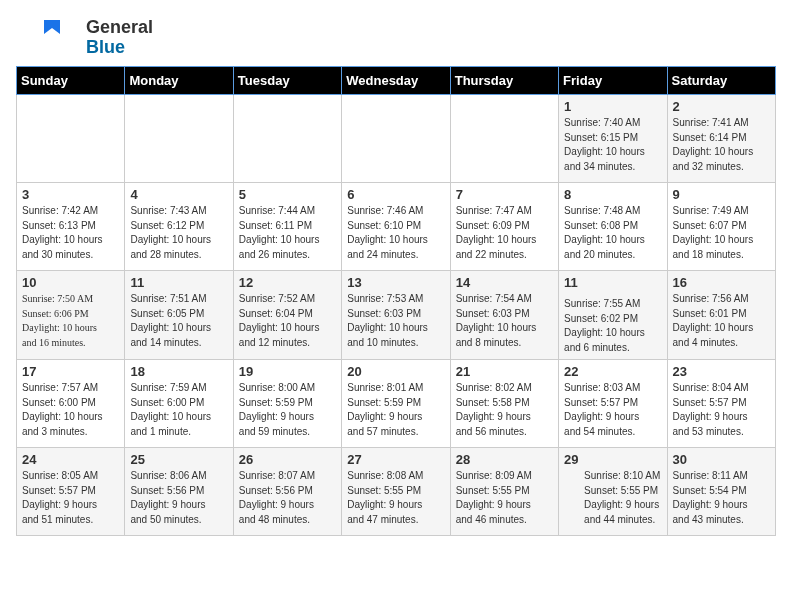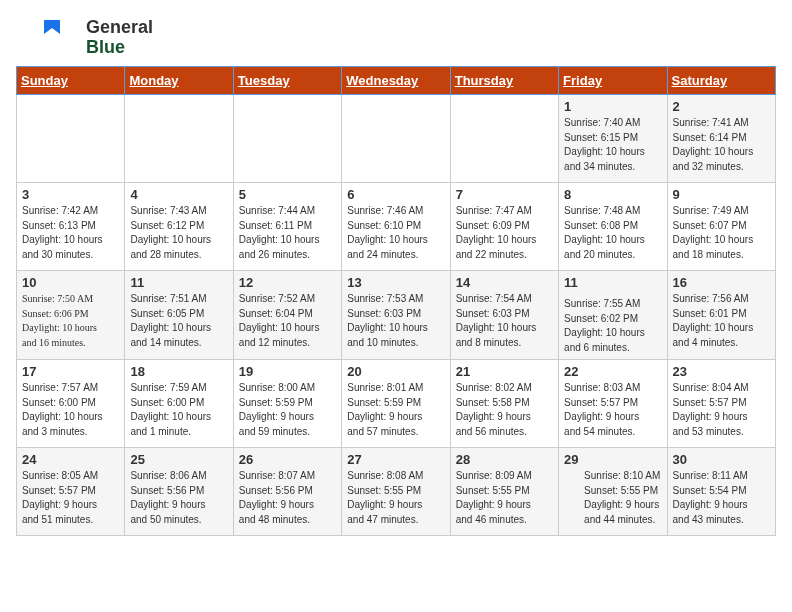--- a/index.html
+++ b/index.html
@@ -23,42 +23,41 @@
     }
     .logo-text {
       font-size: 18px;
       font-weight: bold;
       color: #333;
       line-height: 1.1;
     }
     .logo-text span {
       display: block;
     }
-    .logo-blue { color: #14532d; }
+    .logo-blue { color: #0369a1; }
     .title-area {
       text-align: right;
     }
     .month-title {
       font-size: 32px;
       font-weight: bold;
       color: #333;
     }
     .location-title {
       font-size: 16px;
       color: #555;
     }
     table {
       width: 100%;
       border-collapse: collapse;
       table-layout: fixed;
     }
     thead tr {
-      background: #c2410c;
+      background: #000000;
       color: #fff;
-      text-decoration: underline;
     }
     thead th {
       padding: 6px 4px;
       font-size: 13px;
       font-weight: bold;
       text-align: left;
       border: 1px solid #5a9be0;
     }
     tbody tr {
       vertical-align: top;

